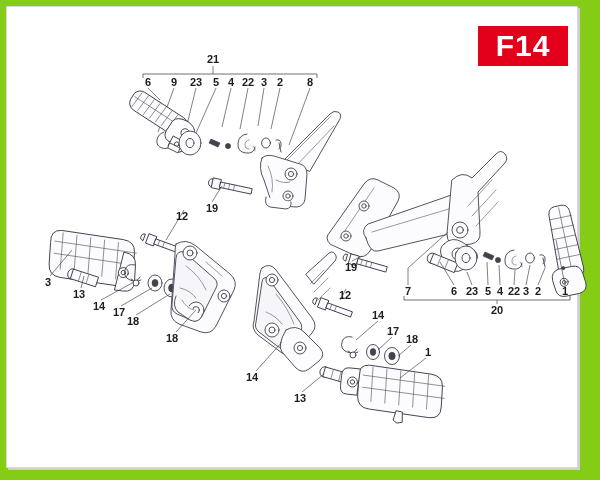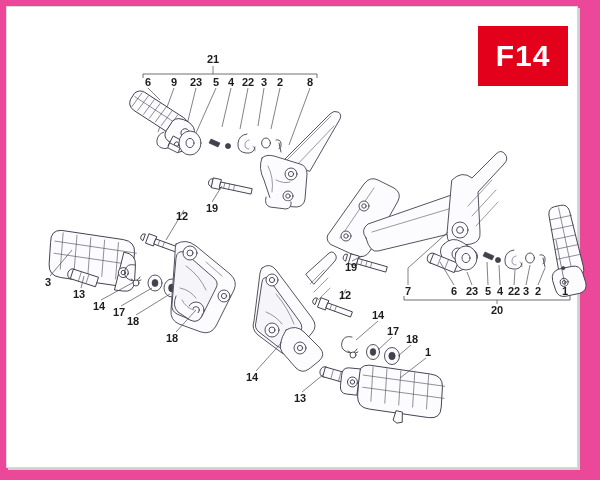--- a/index.html
+++ b/index.html
@@ -4,21 +4,21 @@
 <style>
   html, body {
     margin: 0;
     padding: 0;
     background: #ffffff;
   }
   #page {
     position: relative;
     width: 600px;
     height: 480px;
-    background: #ec4899;
+    background: #84cc16;
     font-family: "Liberation Sans", sans-serif;
     overflow: hidden;
   }
   
   #frame {
     position: absolute;
     left: 6px;
     top: 6px;
     width: 572px;
     height: 462px;
@@ -26,21 +26,21 @@
     box-shadow: 2px 2px 0 0 #cfcfcf;
     background: #ffffff;
     box-sizing: border-box;
   }
   
   #badge {
     position: absolute;
     left: 478px;
     top: 26px;
     width: 90px;
-    height: 60px;
+    height: 40px;
     background: #e2001a;
     color: #ffffff;
     font-size: 30px;
     font-weight: bold;
     letter-spacing: 1px;
     display: flex;
     align-items: center;
     justify-content: center;
     z-index: 40;
   }

